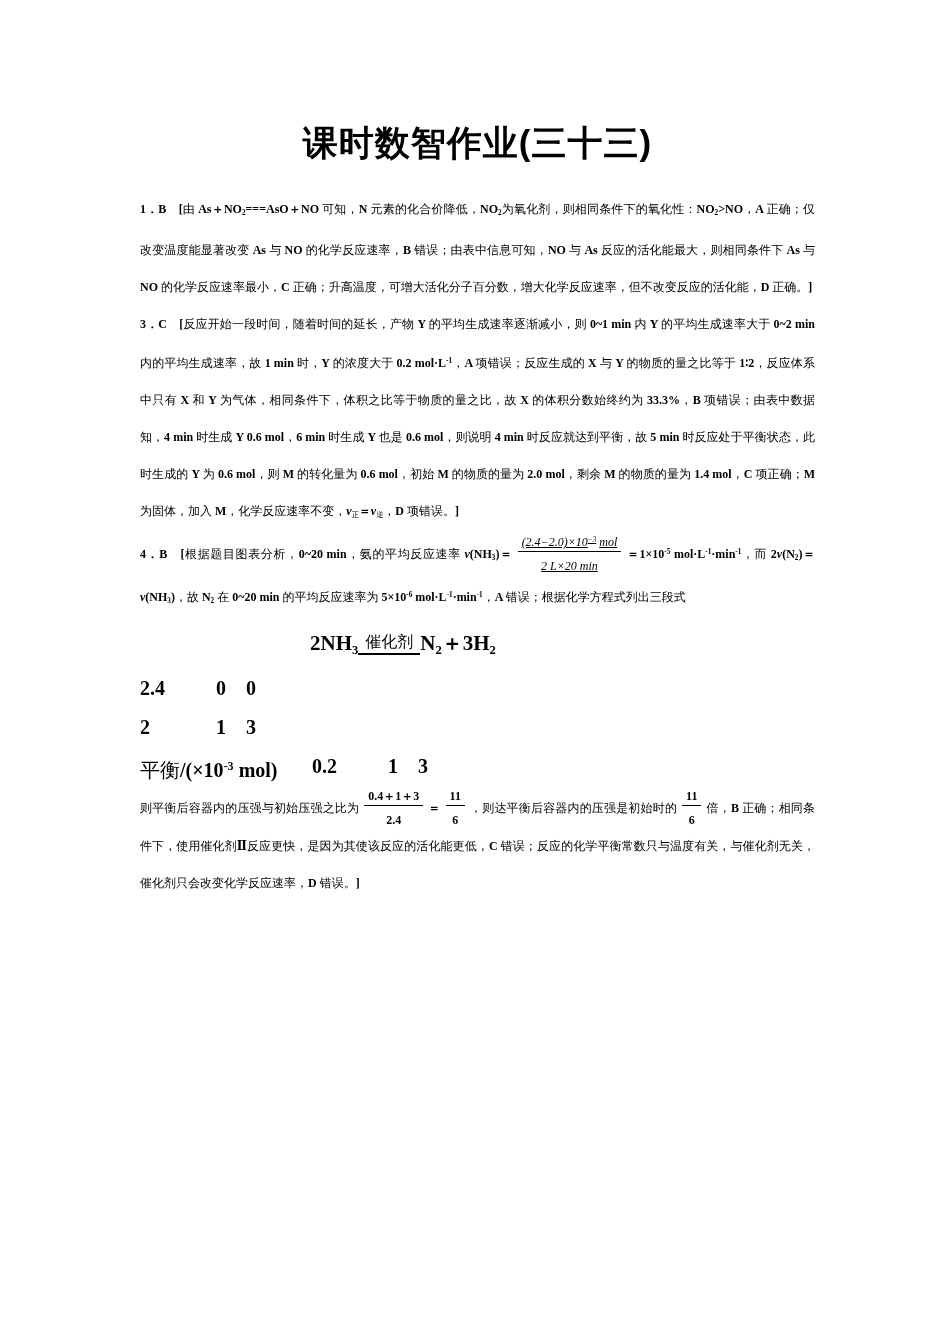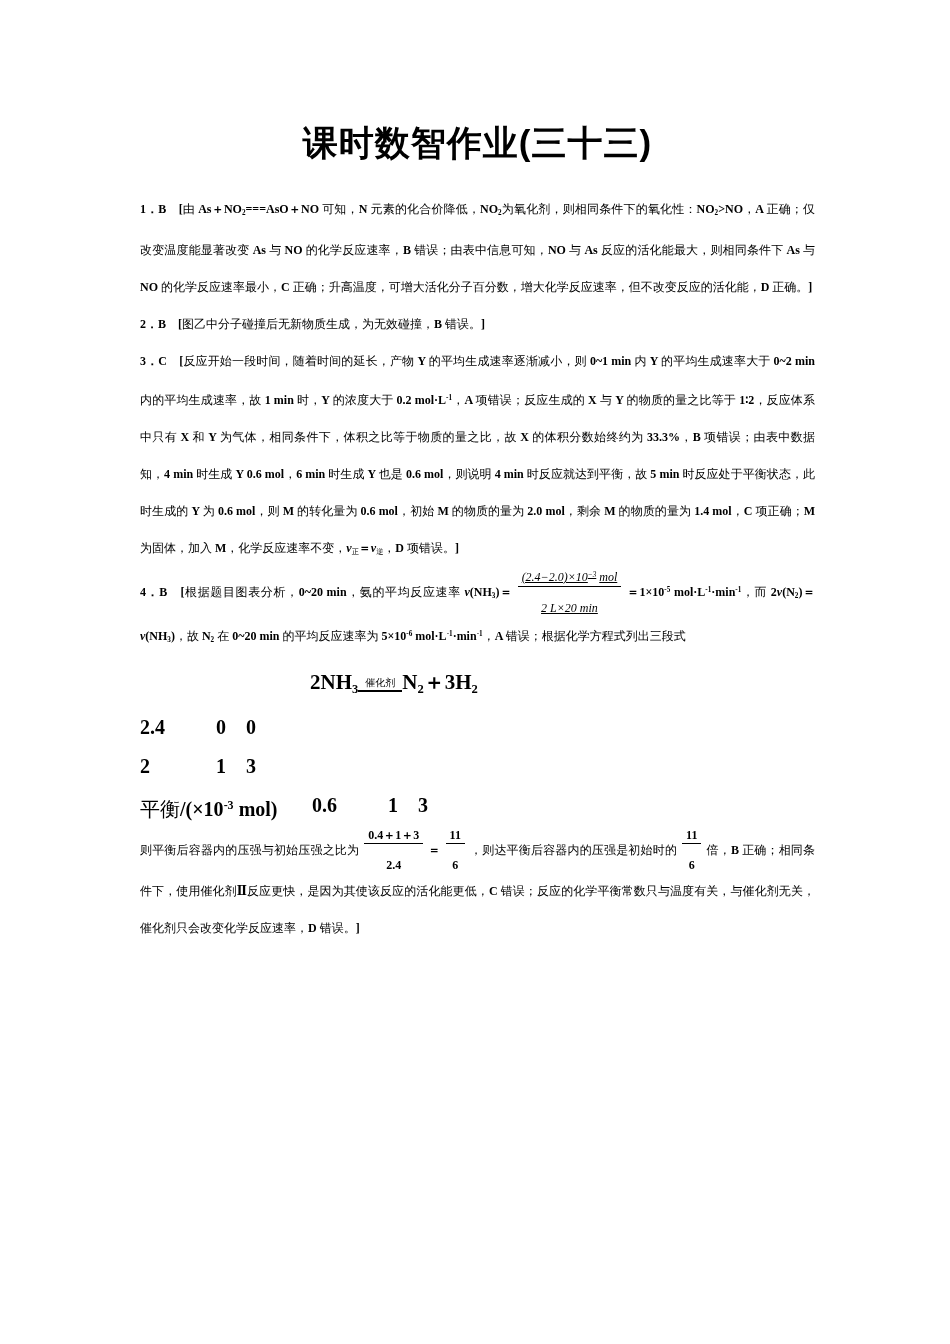--- a/index.html
+++ b/index.html
@@ -36,27 +36,27 @@
   .sup{font-size:0.60em;vertical-align:0.55em;}
   
   .frac{
     display:inline-block;
     vertical-align:middle;
     text-align:center;
     margin:0 5px;
     line-height:1.15;
   }
   .frac .num{display:block;padding:0 4px 1px;}
-  .frac .den{display:block;border-top:1.5px solid #000;padding:15px 4px 0;}
+  .frac .den{display:block;border-top:1.5px solid #000;padding:8px 4px 0;}
   .fi{font-style:italic;}
   .fi .lat{font-weight:normal;text-decoration:underline;}
   
   .catalyst{
     display:inline-block;
-    font-size:10px;
+    font-size:16px;
     line-height:1.25;
     border-bottom:2px solid #000;
     padding:0 7px 1px 7px;
     vertical-align:3px;
     font-weight:normal;
     font-style:normal;
   }
   .equation{
     font-size:21px;
     margin:8px 0 10px 170px;
@@ -75,42 +75,41 @@
 </style>
 </head>
 <body>
 
 <div class="page">
 
   <h1 class="title">课时数智作业(三十三)</h1>
 
   <p class="para"><span class="lat">1．B　[</span><span>由 </span><span class="lat">As＋NO</span><span class="sub"><span class="lat">2</span></span><span class="lat">===AsO＋NO </span><span>可知，</span><span class="lat">N </span><span>元素的化合价降低，</span><span class="lat">NO</span><span class="sub"><span class="lat">2</span></span><span>为氧化剂，则相同条件下的氧化性：</span><span class="lat">NO</span><span class="sub"><span class="lat">2</span></span><span class="lat">&gt;NO</span><span>，</span><span class="lat">A </span><span>正确；仅改变温度能显著改变 </span><span class="lat">As </span><span>与 </span><span class="lat">NO </span><span>的化学反应速率，</span><span class="lat">B </span><span>错误；由表中信息可知，</span><span class="lat">NO </span><span>与 </span><span class="lat">As </span><span>反应的活化能最大，则相同条件下 </span><span class="lat">As </span><span>与 </span><span class="lat">NO </span><span>的化学反应速率最小，</span><span class="lat">C </span><span>正确；升高温度，可增大活化分子百分数，增大化学反应速率，但不改变反应的活化能，</span><span class="lat">D </span><span>正确。</span><span class="lat">]</span></p>
 
-  <p class="para"><span class="lat">2．B　[</span><span>图乙中分子碰撞后无新物质生成，为无效碰撞，</span><span class="lat">B </span><span>错误。</span><span class="lat">]</span></p>
 
   <p class="para"><span class="lat">3．C　[</span><span>反应开始一段时间，随着时间的延长，产物 </span><span class="lat">Y </span><span>的平均生成速率逐渐减小，则 </span><span class="lat">0~1 min </span><span>内 </span><span class="lat">Y </span><span>的平均生成速率大于 </span><span class="lat">0~2 min </span><span>内的平均生成速率，故 </span><span class="lat">1 min </span><span>时，</span><span class="lat">Y </span><span>的浓度大于 </span><span class="lat">0.2 mol·L</span><span class="sup"><span class="lat">-1</span></span><span>，</span><span class="lat">A </span><span>项错误；反应生成的 </span><span class="lat">X </span><span>与 </span><span class="lat">Y </span><span>的物质的量之比等于 </span><span class="lat">1∶2</span><span>，反应体系中只有 </span><span class="lat">X </span><span>和 </span><span class="lat">Y </span><span>为气体，相同条件下，体积之比等于物质的量之比，故 </span><span class="lat">X </span><span>的体积分数始终约为 </span><span class="lat">33.3%</span><span>，</span><span class="lat">B </span><span>项错误；由表中数据知，</span><span class="lat">4 min </span><span>时生成 </span><span class="lat">Y 0.6 mol</span><span>，</span><span class="lat">6 min </span><span>时生成 </span><span class="lat">Y </span><span>也是 </span><span class="lat">0.6 mol</span><span>，则说明 </span><span class="lat">4 min </span><span>时反应就达到平衡，故 </span><span class="lat">5 min </span><span>时反应处于平衡状态，此时生成的 </span><span class="lat">Y </span><span>为 </span><span class="lat">0.6 mol</span><span>，则 </span><span class="lat">M </span><span>的转化量为 </span><span class="lat">0.6 mol</span><span>，初始 </span><span class="lat">M </span><span>的物质的量为 </span><span class="lat">2.0 mol</span><span>，剩余 </span><span class="lat">M </span><span>的物质的量为 </span><span class="lat">1.4 mol</span><span>，</span><span class="lat">C </span><span>项正确；</span><span class="lat">M </span><span>为固体，加入 </span><span class="lat">M</span><span>，化学反应速率不变，</span><span class="bi"><span class="lat">v</span></span><span class="sub"><span>正</span></span><span class="lat">＝</span><span class="bi"><span class="lat">v</span></span><span class="sub"><span>逆</span></span><span>，</span><span class="lat">D </span><span>项错误。</span><span class="lat">]</span></p>
 
   <p class="para"><span class="lat">4．B　[</span><span>根据题目图表分析，</span><span class="lat">0~20 min</span><span>，氨的平均反应速率 </span><span class="bi"><span class="lat">v</span></span><span class="lat">(NH</span><span class="sub"><span class="lat">3</span></span><span class="lat">)＝</span><span class="frac fi"><span class="num"><span class="lat">(2.4−2.0)×10</span><span class="sup"><span class="lat">−3</span></span><span> </span><span class="lat">mol</span></span><span class="den"><span class="lat">2 L×20 min</span></span></span><span class="lat">＝1×10</span><span class="sup"><span class="lat">-5</span></span><span> </span><span class="lat">mol·L</span><span class="sup"><span class="lat">-1</span></span><span class="lat">·min</span><span class="sup"><span class="lat">-1</span></span><span>，而 </span><span class="lat">2</span><span class="bi"><span class="lat">v</span></span><span class="lat">(N</span><span class="sub"><span class="lat">2</span></span><span class="lat">)＝</span><span class="bi"><span class="lat">v</span></span><span class="lat">(NH</span><span class="sub"><span class="lat">3</span></span><span class="lat">)</span><span>，故 </span><span class="lat">N</span><span class="sub"><span class="lat">2</span></span><span> 在 </span><span class="lat">0~20 min </span><span>的平均反应速率为 </span><span class="lat">5×10</span><span class="sup"><span class="lat">-6</span></span><span> </span><span class="lat">mol·L</span><span class="sup"><span class="lat">-1</span></span><span class="lat">·min</span><span class="sup"><span class="lat">-1</span></span><span>，</span><span class="lat">A </span><span>错误；根据化学方程式列出三段式</span></p>
 
   <div class="equation"><span class="lat">2NH</span><span class="sub"><span class="lat">3</span></span><span class="catalyst">催化剂</span><span class="lat">N</span><span class="sub"><span class="lat">2</span></span><span class="lat">＋3H</span><span class="sub"><span class="lat">2</span></span></div>
 
   <div class="stage-table">
     <div class="trow">
       <span class="tval v1">2.4</span>
       <span class="tval v2">0</span>
       <span class="tval v3">0</span>
     </div>
     <div class="trow">
       <span class="tval v1">2</span>
       <span class="tval v2">1</span>
       <span class="tval v3">3</span>
     </div>
     <div class="trow">
       <span class="tlabel"><span>平衡</span><span class="lat">/(×10</span><span class="sup"><span class="lat">-3</span></span><span> </span><span class="lat">mol)</span></span>
-      <span class="tval v1">0.6</span>
+      <span class="tval v1">0.2</span>
       <span class="tval v2">1</span>
       <span class="tval v3">3</span>
     </div>
   </div>
 
   <p class="para"><span>则平衡后容器内的压强与初始压强之比为</span><span class="frac"><span class="num"><span class="lat">0.4＋1＋3</span></span><span class="den"><span class="lat">2.4</span></span></span><span class="lat">＝</span><span class="frac"><span class="num"><span class="lat">11</span></span><span class="den"><span class="lat">6</span></span></span><span>，则达平衡后容器内的压强是初始时的</span><span class="frac"><span class="num"><span class="lat">11</span></span><span class="den"><span class="lat">6</span></span></span><span>倍，</span><span class="lat">B </span><span>正确；相同条件下，使用催化剂</span><span class="lat">Ⅱ</span><span>反应更快，是因为其使该反应的活化能更低，</span><span class="lat">C </span><span>错误；反应的化学平衡常数只与温度有关，与催化剂无关，催化剂只会改变化学反应速率，</span><span class="lat">D </span><span>错误。</span><span class="lat">]</span></p>
 
 </div>
 
 </body></html>

